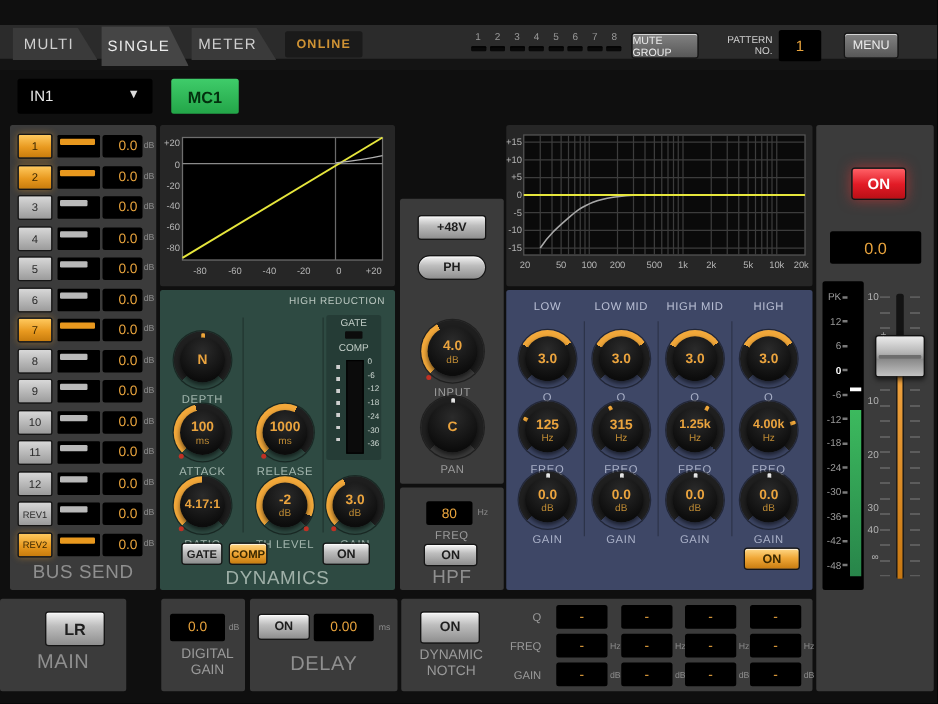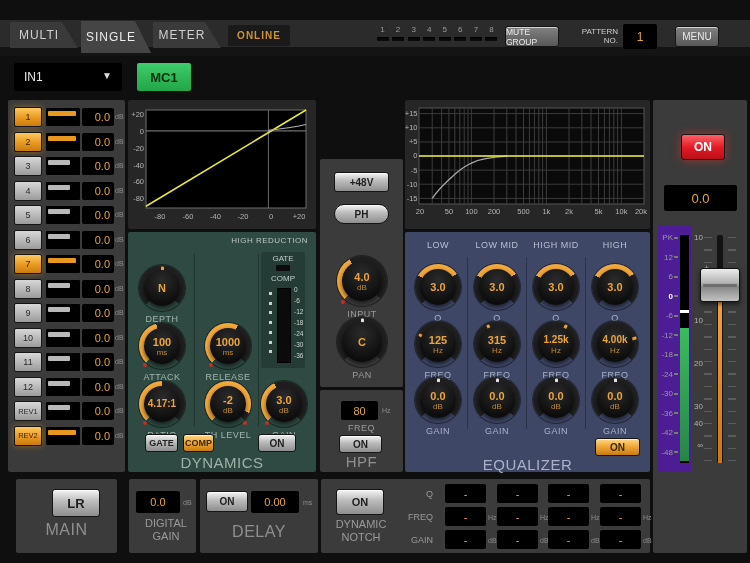--- a/index.html
+++ b/index.html
@@ -262,20 +262,21 @@
     </div>
     <div class="busrow" style="top:325.5px;">
       <div class="bnum on" style="font-size:7.5px;">REV2</div>
       <div class="barbox">
           <div class="bar" style="width:28px;background:#e8981e;"></div>
         </div>
       <div class="disp busval">0.0</div>
       <span class="unit" style="left:107px;top:6px;">dB</span>
     </div>
 
+    <div class="stitle" style="top:349px;">BUS SEND</div>
   </div>
 
   <div class="panel" style="left:128px;top:100px;width:188px;height:129px;background:#262626;">
     <svg width="188" height="129" viewBox="0 0 188 129">
       <rect x="18" y="10" width="160" height="98" fill="#000" stroke="#6e6e6e" stroke-width="1"></rect>
       <line x1="18" y1="30.9" x2="178" y2="30.9" stroke="#8a8a8a" stroke-width="1"></line>
       <line x1="140.4" y1="10" x2="140.4" y2="108" stroke="#6a6a6a" stroke-width="1"></line>
       <line x1="18" y1="106.3" x2="178" y2="10" stroke="#e6e63c" stroke-width="1.6"></line>
       <path d="M140.4 30.3 C 150 29.3, 164 27.6, 178 24.5" fill="none" stroke="#b0b0b0" stroke-width="1.2"></path>
       <g fill="#b5b5b5" font-size="7.5" text-anchor="end">
@@ -587,28 +588,27 @@
           <div class="kv">0.0</div>
           <div class="ku">dB</div>
         </div>
     </div>
     <div class="klabel" style="left:3px;top:194px;width:60px;color:#aab1c8;">GAIN</div>
     <div class="klabel" style="left:62px;top:194px;width:60px;color:#aab1c8;">GAIN</div>
     <div class="klabel" style="left:121px;top:194px;width:60px;color:#aab1c8;">GAIN</div>
     <div class="klabel" style="left:180px;top:194px;width:60px;color:#aab1c8;">GAIN</div>
 
     <div class="btn orange" style="left:190px;top:206px;width:45px;height:18px;font-size:10px;">ON</div>
-    <div class="stitle" style="top:224px;color:#aab1c8;">EQUALIZER</div>
   </div>
 
   <div class="panel" style="left:653px;top:100px;width:94px;height:453px;">
     <div class="btn red" style="left:28px;top:34px;width:44px;height:26px;font-size:12px;">ON</div>
     <div class="disp" style="left:11px;top:85px;width:73px;height:26px;font-size:13px;">0.0</div>
 
-    <div style="position:absolute;left:5px;top:125px;width:33px;height:247px;background:#4c1d95;border-radius:2px;">
+    <div style="position:absolute;left:5px;top:125px;width:33px;height:247px;background:#000000;border-radius:2px;">
       <div class="mlabel" style="left:0;top:8px;">PK</div>
       <div class="mlabel" style="left:0;top:27.5px;">12</div>
       <div class="mlabel" style="left:0;top:47px;">6</div>
       <div class="mlabel bright" style="left:0;top:66.5px;">0</div>
       <div class="mlabel" style="left:0;top:86px;">-6</div>
       <div class="mlabel" style="left:0;top:105.5px;">-12</div>
       <div class="mlabel" style="left:0;top:125px;">-18</div>
       <div class="mlabel" style="left:0;top:144.5px;">-24</div>
       <div class="mlabel" style="left:0;top:164px;">-30</div>
       <div class="mlabel" style="left:0;top:183.5px;">-36</div>
@@ -634,21 +634,21 @@
       <div class="flabel" style="left:-8px;top:216px;">∞</div>
       <div style="position:absolute;left:20px;top:10px;width:6px;height:228px;background:#131313;border-radius:2px;">
         <div style="position:absolute;left:1px;top:60px;width:4px;height:168px;background:linear-gradient(#f0a340,#c87812);"></div>
       </div>
       <div style="position:absolute;left:3px;top:43px;width:40px;height:34px;border-radius:3px;background:linear-gradient(#ececec,#b4b4b4 42%,#8a8a8a 58%,#c2c2c2);border:1px solid #111;box-shadow:0 2px 4px rgba(0,0,0,.6);">
         <div style="position:absolute;left:2px;top:15px;width:34px;height:3px;background:#6e6e6e;border-radius:1px;"></div>
       </div>
     </div>
   </div>
 
-  <div class="panel" style="left:16px;top:479px;width:101px;height:74px;">
+  <div class="panel" style="left:0;top:479px;width:101px;height:74px;">
     <div class="btn" style="left:36px;top:10px;width:48px;height:28px;font-size:13px;">LR</div>
     <div class="stitle" style="top:42px;font-size:16px;">MAIN</div>
   </div>
 
   <div class="panel" style="left:129px;top:479px;width:67px;height:74px;">
     <div class="disp" style="left:7px;top:12px;width:44px;height:22px;">0.0</div>
     <span class="unit" style="left:54px;top:20px;">dB</span>
     <div style="position:absolute;left:0;top:38px;width:74px;text-align:center;color:#9a9a9a;font-size:11px;line-height:13px;">
       <div>DIGITAL</div>
       <div>GAIN</div>

